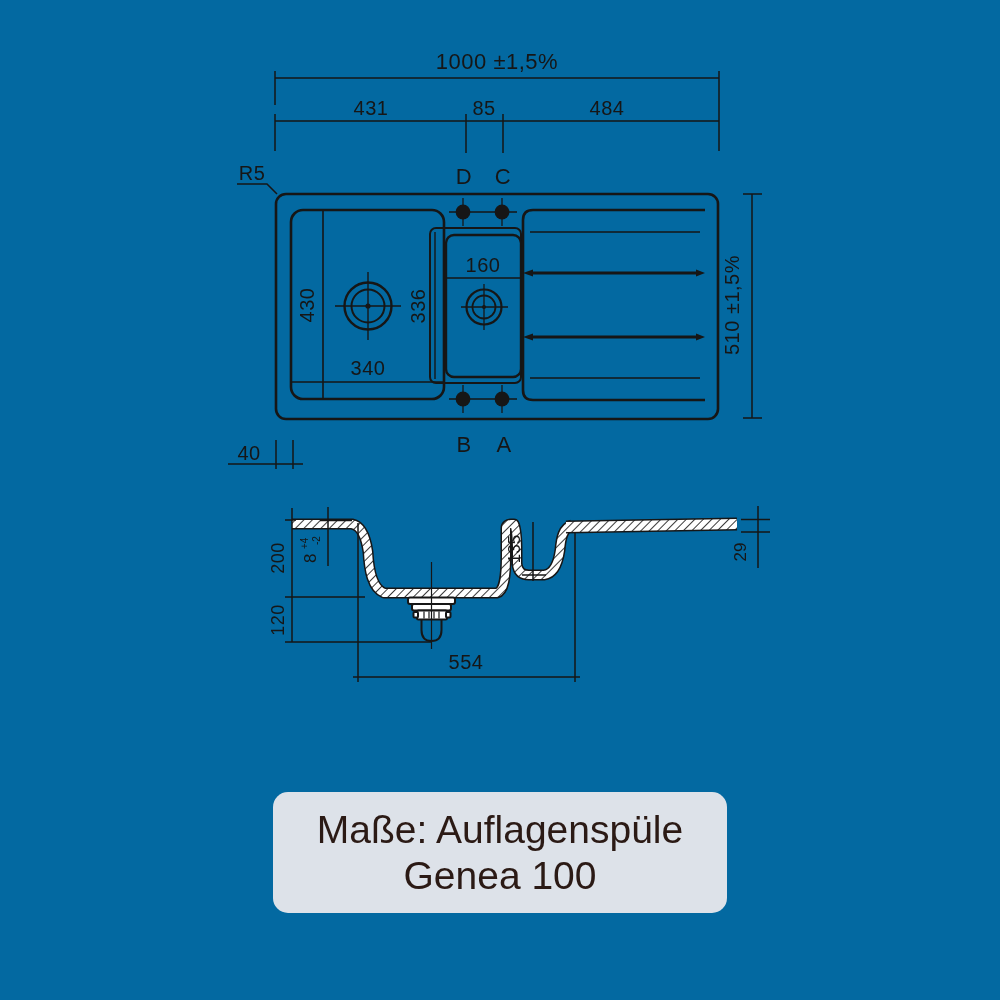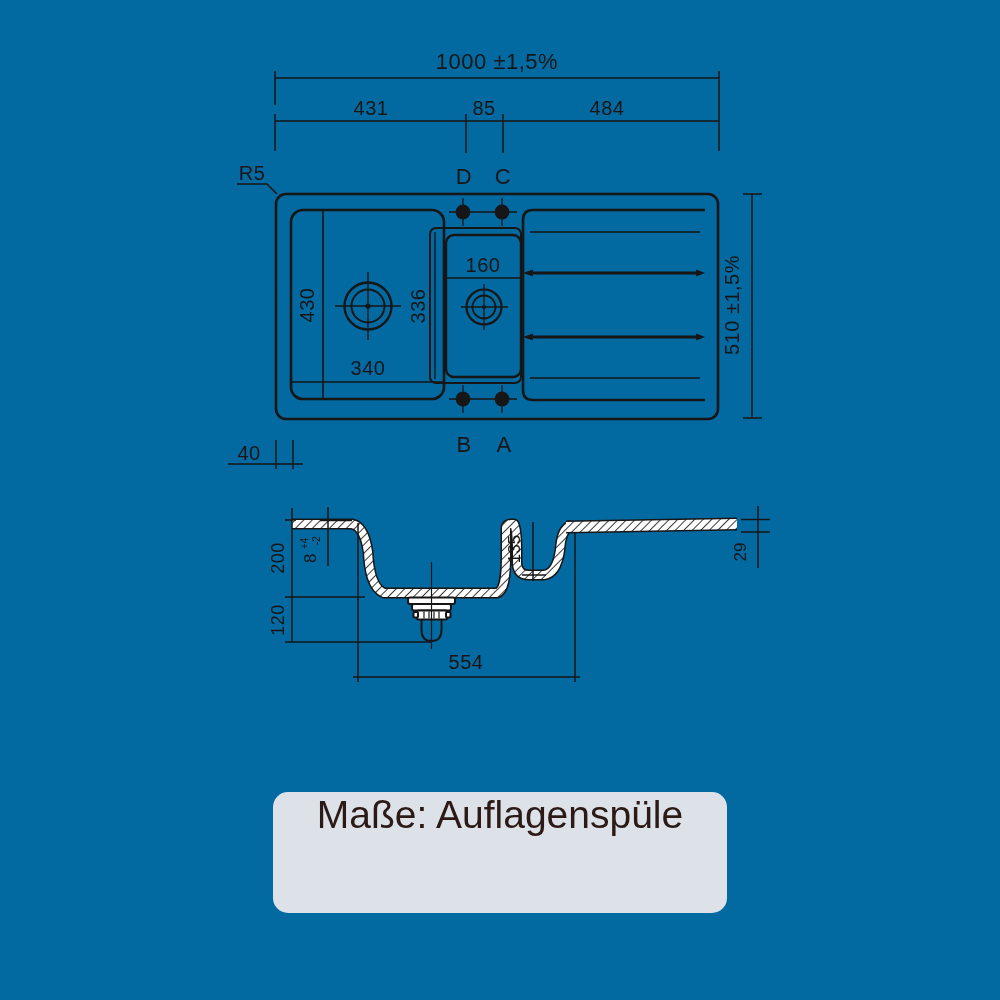--- a/index.html
+++ b/index.html
@@ -5,21 +5,21 @@
   html,body{margin:0;padding:0;background:#ffffff;}
   .stage{position:relative;width:1000px;height:1000px;background:#0369a1;
          font-family:"Liberation Sans",sans-serif;overflow:hidden;}
   svg{position:absolute;left:0;top:0;color:var(--line,#161616);}
   svg text{fill:currentColor;font-family:"Liberation Sans",sans-serif;}
   .dim{font-size:20px;letter-spacing:0.5px;}
   .dim-small{font-size:18px;letter-spacing:0.5px;}
   .holelabel{font-size:22px;letter-spacing:0.5px;}
   .caption-box{position:absolute;left:273px;top:792px;width:454px;height:121px;
     background:var(--caption_bg,#dde2e9);border-radius:15px;
-    display:flex;flex-direction:column;align-items:center;
+    display:flex;flex-direction:column;align-items:center;justify-content:center;
     color:var(--caption_text,#2b1a15);font-size:39px;line-height:1.16;
     font-family:"Liberation Sans",sans-serif;text-align:center;}
 </style>
 </head>
 <body>
 
 <div class="stage">
 <svg width="1000" height="1000" viewBox="0 0 1000 1000">
   <defs>
     <pattern id="hatch" width="6" height="6" patternUnits="userSpaceOnUse" patternTransform="rotate(45)">
@@ -182,14 +182,15 @@
       </text>
       <text style="font-size:17px" transform="rotate(-90 516 549)" x="516" y="549" text-anchor="middle" dominant-baseline="middle">135</text>
       <text style="font-size:17px" transform="rotate(-90 742 552)" x="742" y="552" text-anchor="middle" dominant-baseline="middle">29</text>
       <text class="dim" x="466" y="669" text-anchor="middle">554</text>
     </g>
   </g>
 </svg>
 
 <div class="caption-box">
   <span>Maße: Auflagenspüle</span>
+  <span>Genea 100</span>
 </div>
 </div>
 
 </body></html>

